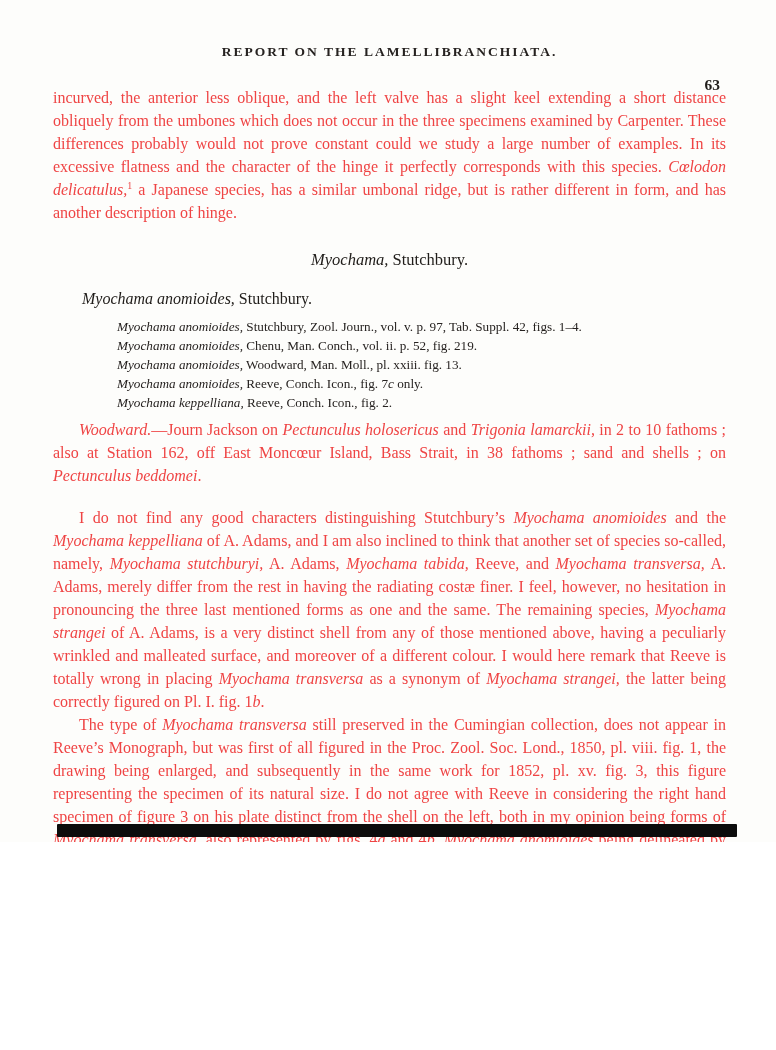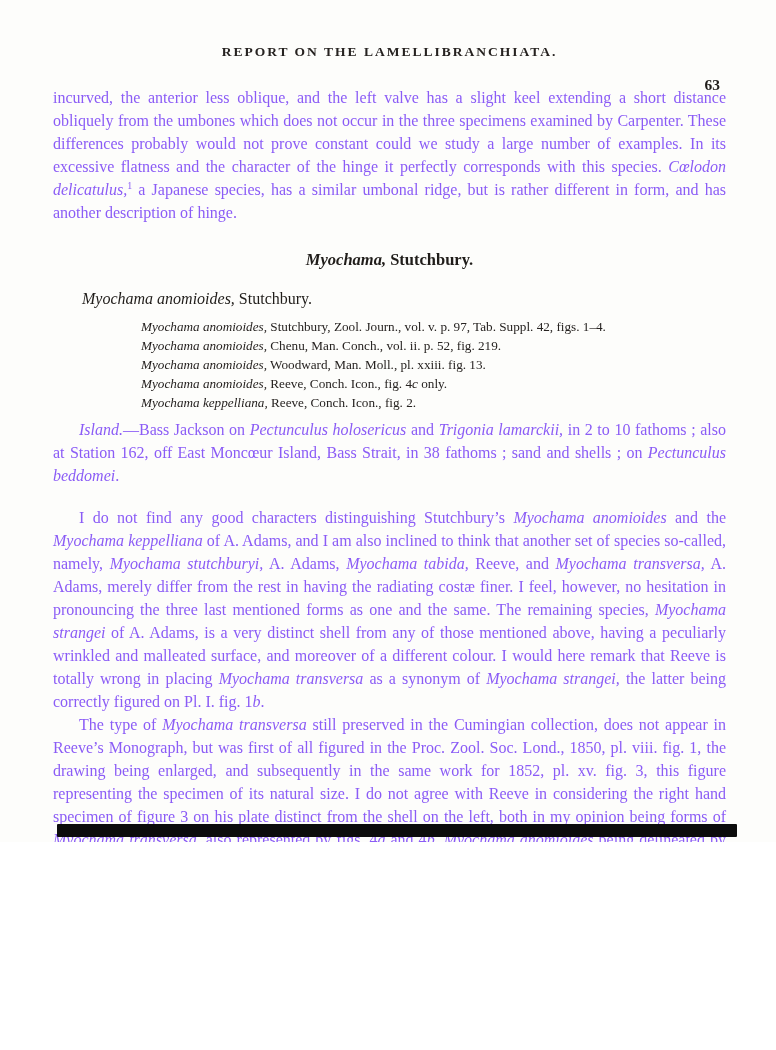--- a/index.html
+++ b/index.html
@@ -33,37 +33,37 @@
     position: absolute;
     right: 6px; top: -2px;
     font-size: 15.5px;
     font-weight: bold;
     margin-top: 36px;
   }
   .para {
     font-size: 16px;
     line-height: 23px;
     text-align: justify;
-    color: #8b5cf6;
+    color: #ef4444;
   }
   .indent { text-indent: 26px; }
   .genus-heading {
     text-align: center;
     font-size: 16.5px;
-    font-weight: bold;
+    font-weight: normal;
     margin: 26px 0 20px 0;
   }
   .species-heading {
     font-size: 16px;
     margin: 0 0 9px 0;
     text-indent: 29px;
     text-align: left;
   }
   .synonymy {
-    margin: 0 0 6px 88px;
+    margin: 0 0 6px 64px;
     font-size: 13.2px;
     line-height: 19px;
     color: #262220;
   }
   .syn {
     padding-left: 24px;
     text-indent: -24px;
   }
   .spaced-top { margin-top: 19px; }
   sup { font-size: 0.62em; vertical-align: super; line-height: 0; }
@@ -96,25 +96,25 @@
   <p class="para"><span>incurved, the anterior less oblique, and the left valve has a slight keel extending a short distance obliquely from the umbones which does not occur in the three specimens examined by Carpenter.  These differences probably would not prove constant could we study a large number of examples.  In its excessive flatness and the character of the hinge it perfectly corresponds with this species.  </span><i>Cœlodon delicatulus,</i><sup>1</sup><span> a Japanese species, has a similar umbonal ridge, but is rather different in form, and has another description of hinge.</span></p>
 
   <h2 class="genus-heading"><i>Myochama,</i><span> Stutchbury.</span></h2>
 
   <p class="species-heading"><i>Myochama anomioides,</i><span> Stutchbury.</span></p>
 
   <div class="synonymy">
     <p class="syn"><i>Myochama anomioides,</i><span> Stutchbury, Zool. Journ., vol. v. p. 97, Tab. Suppl. 42, figs. 1–4.</span></p>
     <p class="syn"><i>Myochama anomioides,</i><span> Chenu, Man. Conch., vol. ii. p. 52, fig. 219.</span></p>
     <p class="syn"><i>Myochama anomioides,</i><span> Woodward, Man. Moll., pl. xxiii. fig. 13.</span></p>
-    <p class="syn"><i>Myochama anomioides,</i><span> Reeve, Conch. Icon., fig. 4</span><i>c</i><span> only.</span></p>
+    <p class="syn"><i>Myochama anomioides,</i><span> Reeve, Conch. Icon., fig. 7</span><i>c</i><span> only.</span></p>
     <p class="syn"><i>Myochama keppelliana,</i><span> Reeve, Conch. Icon., fig. 2.</span></p>
   </div>
 
-  <p class="para indent"><i>Island.</i><span>—Bass Jackson on </span><i>Pectunculus holosericus</i><span> and </span><i>Trigonia lamarckii,</i><span> in 2 to 10 fathoms ; also at Station 162, off East Moncœur Island, Bass Strait, in 38 fathoms ; sand and shells ; on </span><i>Pectunculus beddomei</i><span>.</span></p>
+  <p class="para indent"><i>Woodward.</i><span>—Journ Jackson on </span><i>Pectunculus holosericus</i><span> and </span><i>Trigonia lamarckii,</i><span> in 2 to 10 fathoms ; also at Station 162, off East Moncœur Island, Bass Strait, in 38 fathoms ; sand and shells ; on </span><i>Pectunculus beddomei</i><span>.</span></p>
 
   <p class="para indent spaced-top"><span>I do not find any good characters distinguishing Stutchbury’s </span><i>Myochama anomioides</i><span> and the </span><i>Myochama keppelliana</i><span> of A. Adams, and I am also inclined to think that another set of species so-called, namely, </span><i>Myochama stutchburyi,</i><span> A. Adams, </span><i>Myochama tabida,</i><span> Reeve, and </span><i>Myochama transversa,</i><span> A. Adams, merely differ from the rest in having the radiating costæ finer.  I feel, however, no hesitation in pronouncing the three last mentioned forms as one and the same.  The remaining species, </span><i>Myochama strangei</i><span> of A. Adams, is a very distinct shell from any of those mentioned above, having a peculiarly wrinkled and malleated surface, and moreover of a different colour.  I would here remark that Reeve is totally wrong in placing </span><i>Myochama transversa</i><span> as a synonym of </span><i>Myochama strangei,</i><span> the latter being correctly figured on Pl. I. fig. 1</span><i>b</i><span>.</span></p>
 
   <p class="para indent"><span>The type of </span><i>Myochama transversa</i><span> still preserved in the Cumingian collection, does not appear in Reeve’s Monograph, but was first of all figured in the Proc. Zool. Soc. Lond., 1850, pl. viii. fig. 1, the drawing being enlarged, and subsequently in the same work for 1852, pl. xv. fig. 3, this figure representing the specimen of its natural size.  I do not agree with Reeve in considering the right hand specimen of figure 3 on his plate distinct from the shell on the left, both in my opinion being forms of </span><i>Myochama transversa,</i><span> also represented by figs. 4</span><i>a</i><span> and 4</span><i>b</i><span>, </span><i>Myochama anomioides</i><span> being delineated by fig. 4</span><i>c</i><span> only.</span></p>
 
   <p class="footnote"><sup>1</sup><span> (A. Adams, MS.), Carpenter, </span><i>Proc. Zool. Soc. Lond.,</i><span> 1864, p. 600.</span></p>
 
   <div class="scan-bar"></div>
 
 </div>

